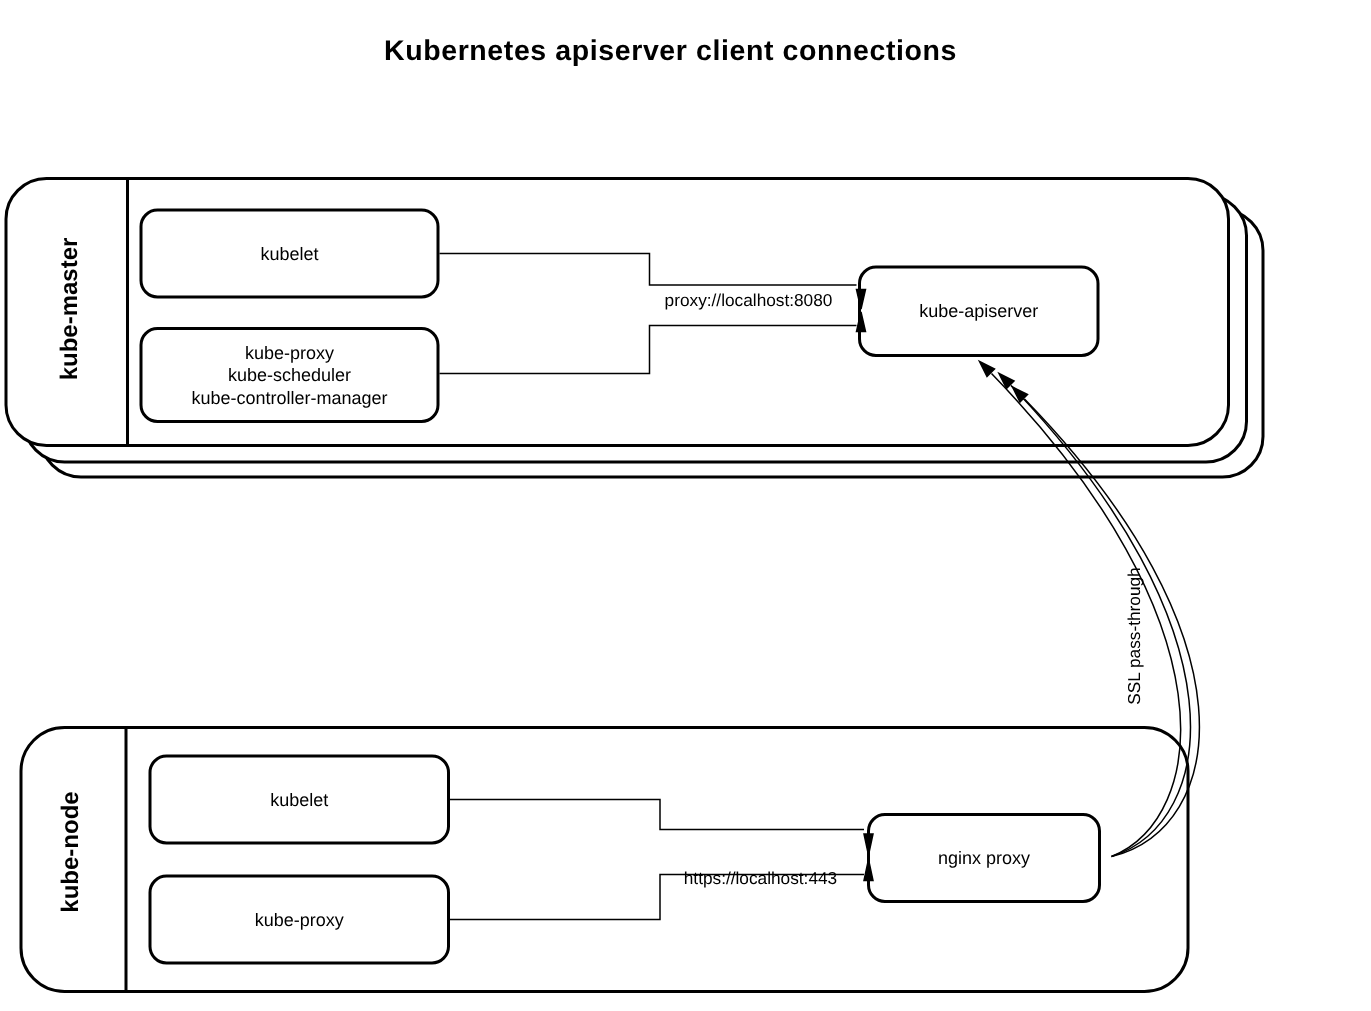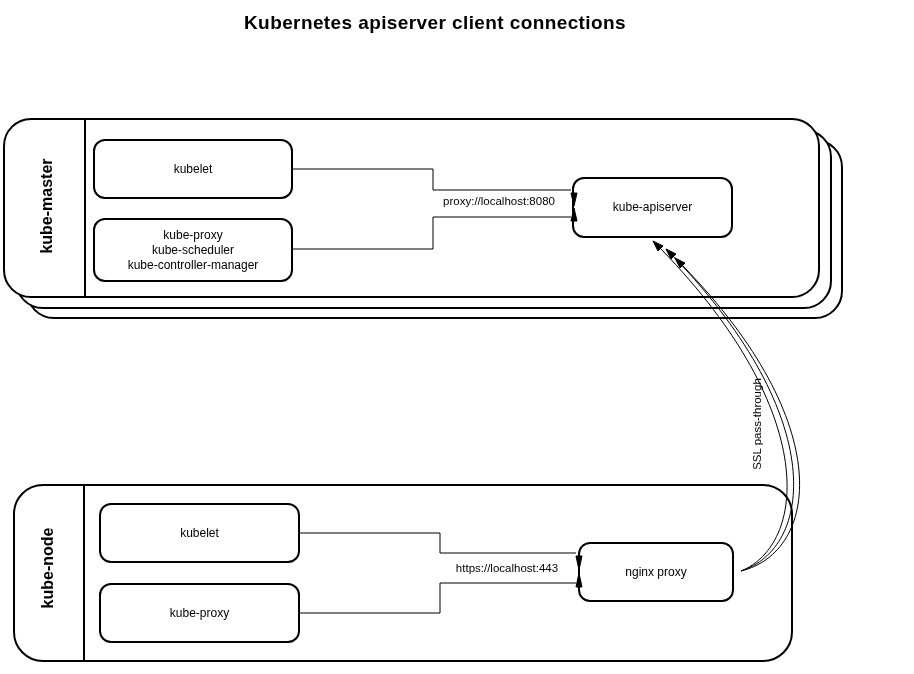--- a/index.html
+++ b/index.html
@@ -7,25 +7,26 @@
     position: relative;
     width: 914px;
     height: 674px;
     background: #fff;
     font-family: "Liberation Sans", sans-serif;
     color: #000;
     overflow: hidden;
   }
   .title {
     position: absolute;
-    left: 0; top: 12px; width: 870px;
+    left: 0; top: 24px; width: 870px;
     text-align: center;
     font-size: 19px;
     font-weight: bold;
     letter-spacing: 0.4px;
+    padding-left: 12px;
   }
   .group {
     position: absolute;
     background: #fff;
     border: 2px solid #000;
     box-sizing: border-box;
   }
   .stack-layer {
     position: absolute;
     background: #fff;
@@ -124,21 +125,21 @@
     <span>kubelet</span>
   </div>
   <div class="node-box" style="left:99px; top:583px; width:201px; height:60px;">
     <span>kube-proxy</span>
   </div>
   <div class="node-box" style="left:578px; top:542px; width:156px; height:60px;">
     <span>nginx proxy</span>
   </div>
 
   <div class="edge-label" style="left:438px; top:195px; width:122px;">proxy://localhost:8080</div>
-  <div class="edge-label" style="left:446px; top:562px; width:122px;">https://localhost:443</div>
+  <div class="edge-label" style="left:446px; top:580px; width:122px;">https://localhost:443</div>
   <div class="ssl-label" style="left:697px; top:417px;">SSL pass-through</div>
 
   <svg class="overlay" viewBox="0 0 914 674">
 
     <path d="M293,169 H433 V190 H571"></path>
     <polygon points="571,193 577,193 574,206"></polygon>
 
     <path d="M293,249 H433 V217 H571"></path>
     <polygon points="571,221 577,221 574,208"></polygon>
 

